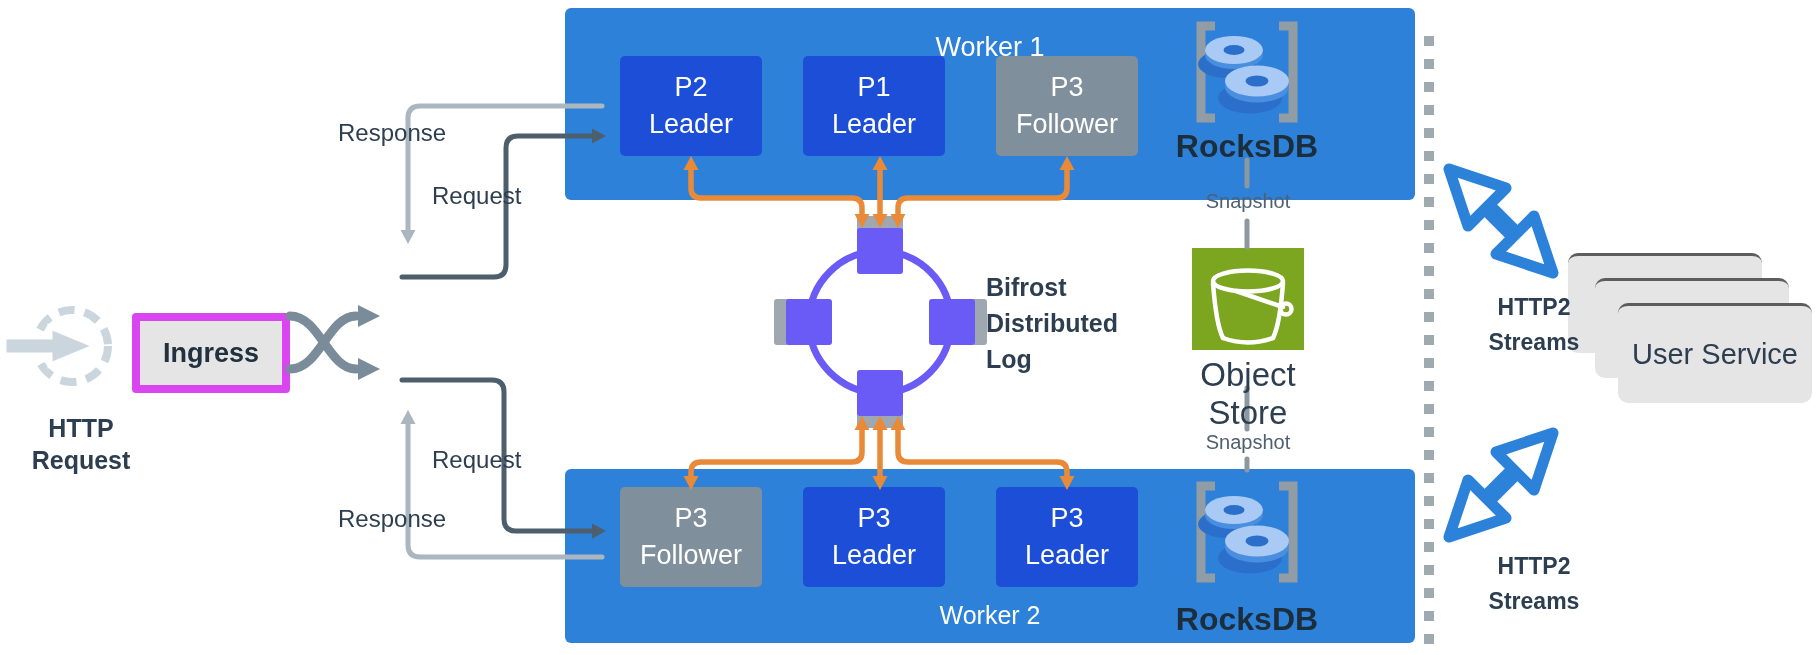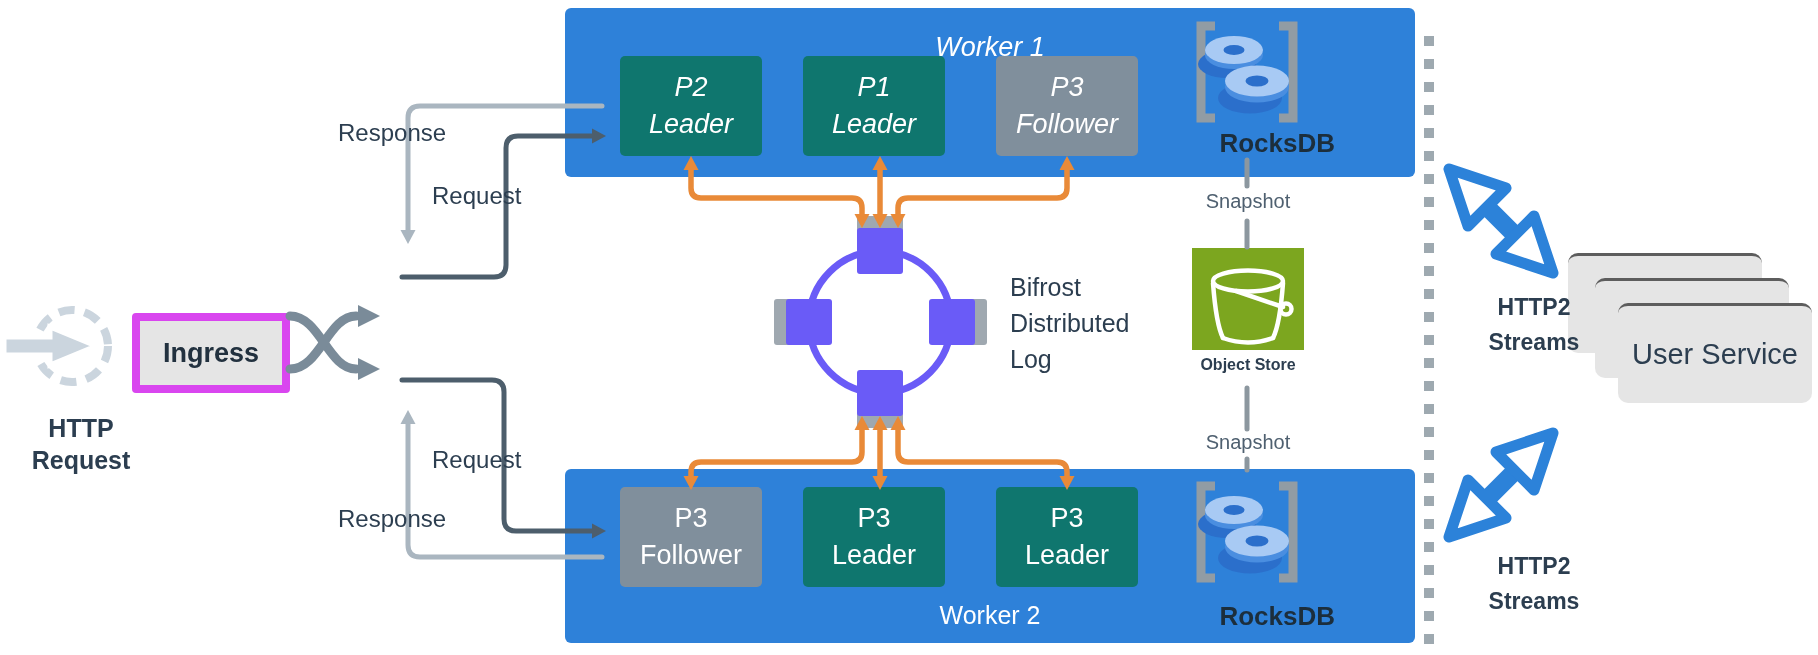--- a/index.html
+++ b/index.html
@@ -6,56 +6,56 @@
   .canvas{position:relative;width:1818px;height:655px;background:#ffffff;
           font-family:"Liberation Sans",sans-serif;overflow:hidden;}
 
   
   .box-layer{position:absolute;inset:0;z-index:1;}
   #connectors{position:absolute;left:0;top:0;z-index:5;pointer-events:none;}
   .lbl{position:absolute;z-index:10;color:#2C3E50;}
 
   
   .worker{position:absolute;background:#2E81D9;border-radius:6px;}
-  #w1{left:565px;top:8px;width:850px;height:169px;font-style:italic;}
+  #w1{left:565px;top:8px;width:850px;height:192px;}
   #w2{left:565px;top:469px;width:850px;height:174px;}
   .worker-title{position:absolute;width:100%;text-align:center;color:#ffffff;
                 font-size:27px;font-weight:500;}
   #w1 .worker-title{top:24px;} 
   #w2-title{left:565px;top:601px;width:850px;text-align:center;color:#fff;
             font-size:25px;font-weight:500;position:absolute;z-index:4;}
 
   .partition{position:absolute;width:142px;height:100px;border-radius:5px;color:#fff;
              display:flex;flex-direction:column;align-items:center;justify-content:center;
              font-size:27px;line-height:37px;}
-  .partition.leader{background:#0f766e;}
+  .partition.leader{background:#1d4ed8;}
   .partition.follower{background:#808F9C;}
   #w1 .partition{top:48px;}
   #w2 .partition{top:18px;}
   .pt-a{left:55px;} .pt-b{left:238px;} .pt-c{left:431px;}
 
   
   #ingress-box{position:absolute;left:132px;top:313px;width:142px;height:64px;
                background:#e5e5e5;border:8px solid #d946ef;border-radius:4px;
                display:flex;align-items:center;justify-content:center;
                font-size:27px;font-weight:700;color:#22313F;z-index:2;}
   #objstore-box{position:absolute;left:1192px;top:248px;width:112px;height:102px;
                 background:#7CA61F;z-index:2;}
 
   .svc-card{position:absolute;width:194px;height:97px;background:#e5e5e5;border-radius:10px;
             border-top:3px solid rgba(35,35,35,0.7);z-index:2;}
   #svc-front{display:flex;align-items:center;justify-content:center;
              font-size:29px;font-weight:500;color:#2C3E50;}
 
   
   .flow-lbl{font-size:24px;font-weight:500;width:140px;text-align:left;}
-  .rdb-lbl{left:1159px;width:176px;text-align:right;font-size:26px;font-weight:700;color:#1C2E3C;}
+  .rdb-lbl{left:1159px;width:176px;text-align:center;font-size:32px;font-weight:700;color:#1C2E3C;}
   .snap-lbl{left:1172px;width:152px;text-align:center;font-size:20px;font-weight:500;color:#4F6070;}
-  #objstore-lbl{left:1160px;top:356px;width:176px;text-align:center;font-size:16px;font-weight:700;}
-  #bifrost-lbl{left:1010px;top:269px;font-size:25px;font-weight:400;line-height:36px;text-align:left;}
+  #objstore-lbl{left:1160px;top:356px;width:176px;text-align:center;font-size:33px;font-weight:400;}
+  #bifrost-lbl{left:986px;top:269px;font-size:25px;font-weight:700;line-height:36px;text-align:left;}
   #bifrost-lbl span{display:block;}
   .http2-lbl{width:172px;left:1448px;text-align:center;font-size:23px;font-weight:600;line-height:35px;}
   .http2-lbl span{display:block;}
   #http-caption{left:23px;top:412px;width:116px;text-align:center;font-size:25px;
                 font-weight:600;line-height:32px;}
   #http-caption span{display:block;}
 </style>
 </head>
 <body>
 

